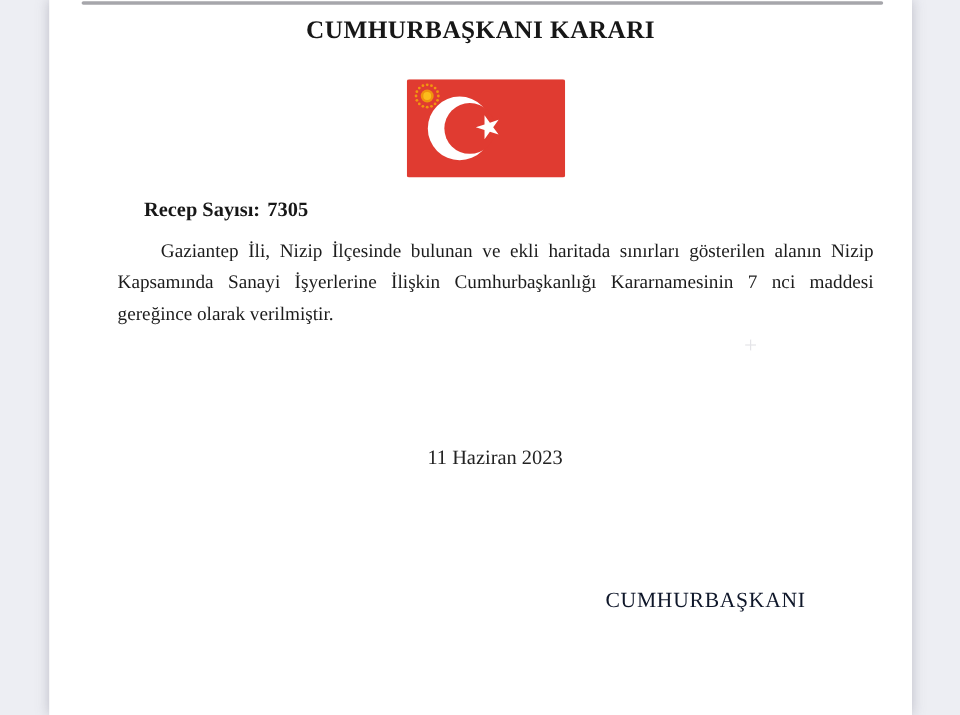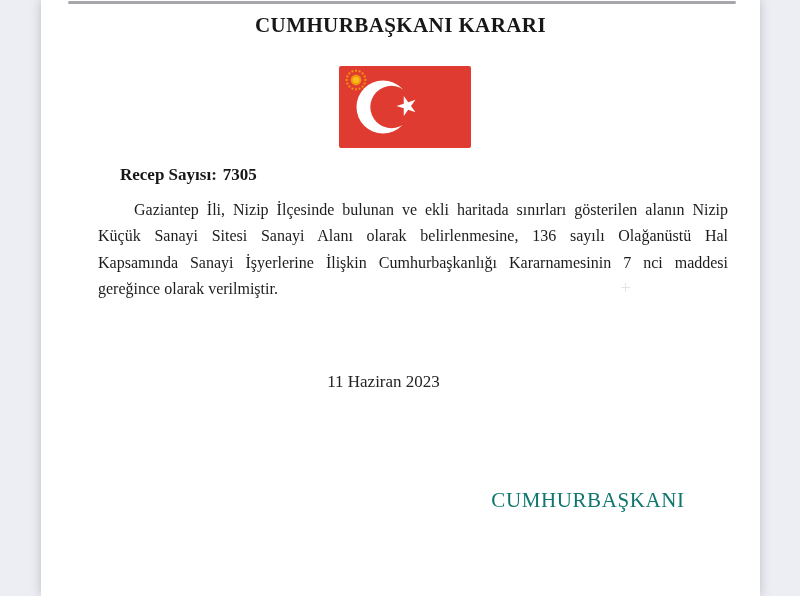--- a/index.html
+++ b/index.html
@@ -77,21 +77,21 @@
     text-align-last: justify;
   }
   .body-text .line.first { text-indent: 36px; }
   .body-text .line.last {
     text-align: left;
     text-align-last: left;
   }
 
   .doc-date {
     position: absolute;
-    left: 24px; top: 372px;
+    left: 53px; top: 372px;
     width: 719px;
     text-align: center;
     font-size: 17px;
     color: #232323;
     z-index: 2;
   }
 
   .signature {
     position: absolute;
     left: 438px; top: 485px;
@@ -99,23 +99,23 @@
     text-align: center;
     line-height: 30px;
     z-index: 2;
   }
   .signature .sig-name {
     font-size: 18px;
     font-weight: bold;
     color: #171717;
   }
   .signature .sig-title {
-    font-size: 21px;
+    font-size: 18px;
     letter-spacing: 0.6px;
-    color: #0f766e;
+    color: #0f172a;
   }
 
   .smudge {
     position: absolute;
     left: 621px; top: 283px;
     width: 9px; height: 9px;
     z-index: 2;
     opacity: 0.55;
   }
   .smudge::before, .smudge::after {
@@ -172,21 +172,20 @@
       </g>
     </svg>
   </div>
 
   <div class="decision-number">
     <span>Recep Sayısı:</span><span class="val">7305</span>
   </div>
 
   <div class="body-text">
     <div class="line first">Gaziantep İli, Nizip İlçesinde bulunan ve ekli haritada sınırları gösterilen alanın Nizip</div>
-    <div class="line">Küçük Sanayi Sitesi Sanayi Alanı olarak belirlenmesine, 136 sayılı Olağanüstü Hal</div>
     <div class="line">Kapsamında Sanayi İşyerlerine İlişkin Cumhurbaşkanlığı Kararnamesinin 7 nci maddesi</div>
     <div class="line last">gereğince olarak verilmiştir.</div>
   </div>
 
   <div class="smudge"></div>
 
   <div class="doc-date">11 Haziran 2023</div>
 
   <div class="signature">
     <div class="sig-title">CUMHURBAŞKANI</div>

